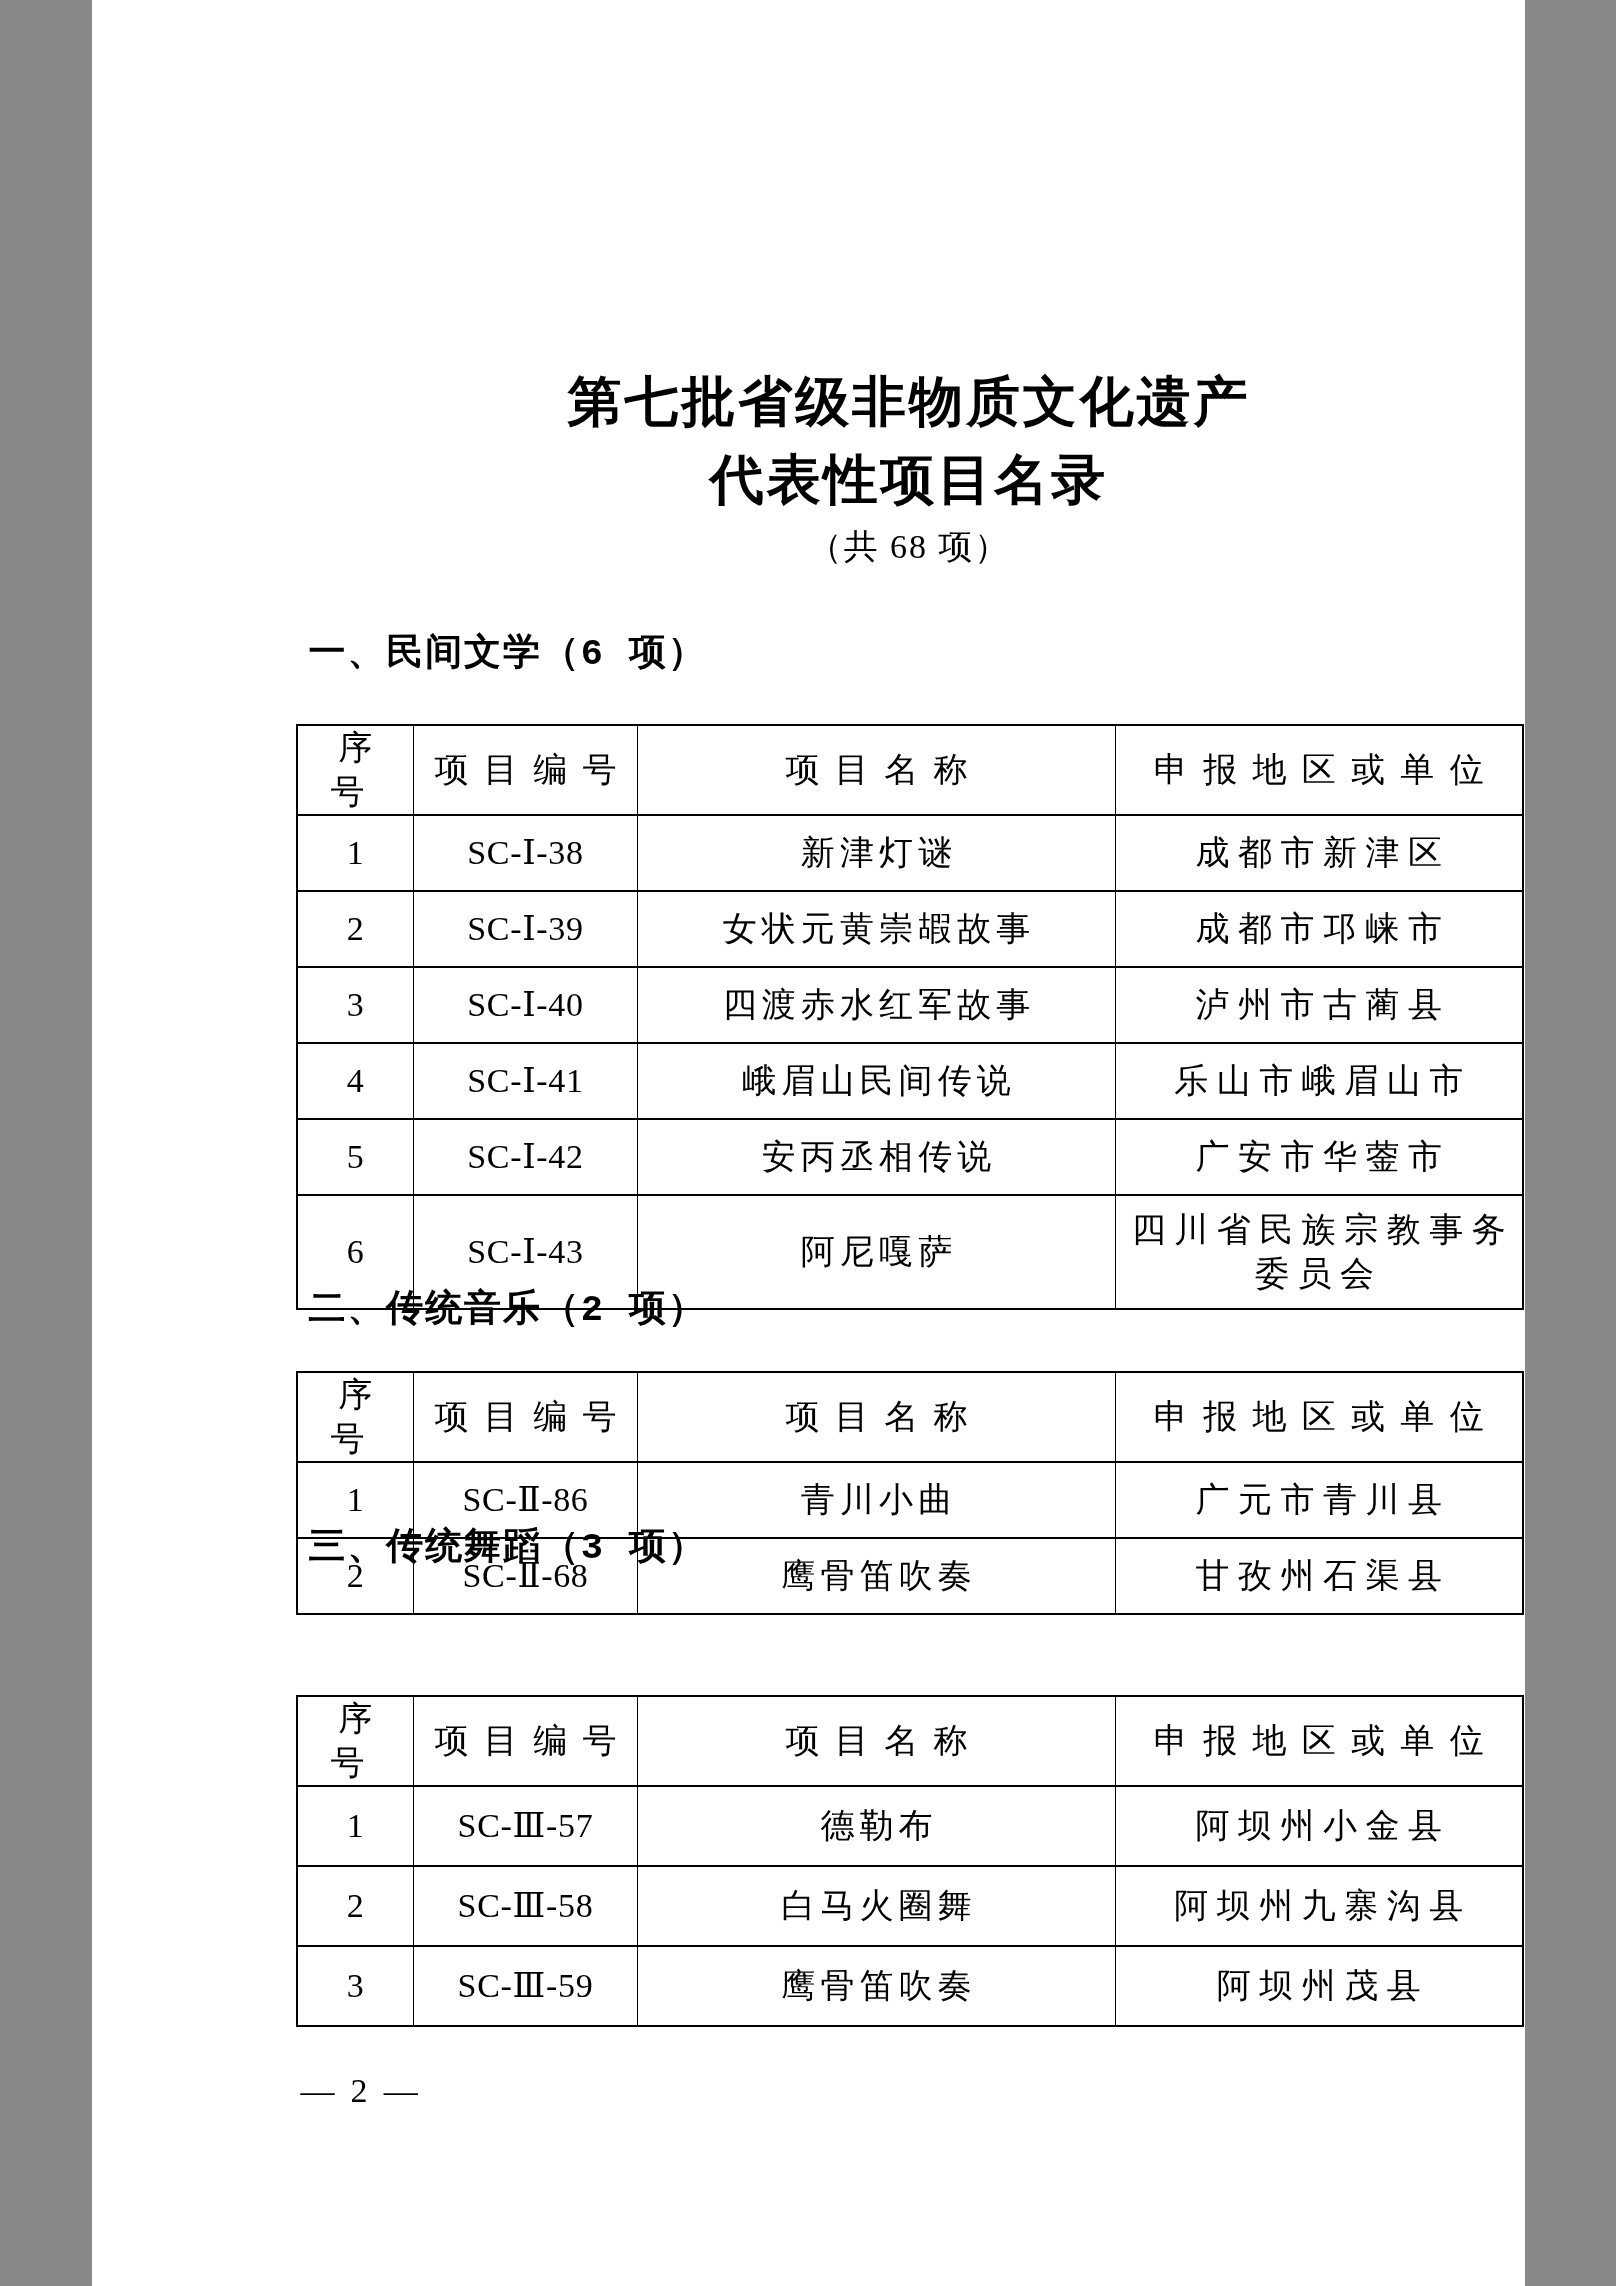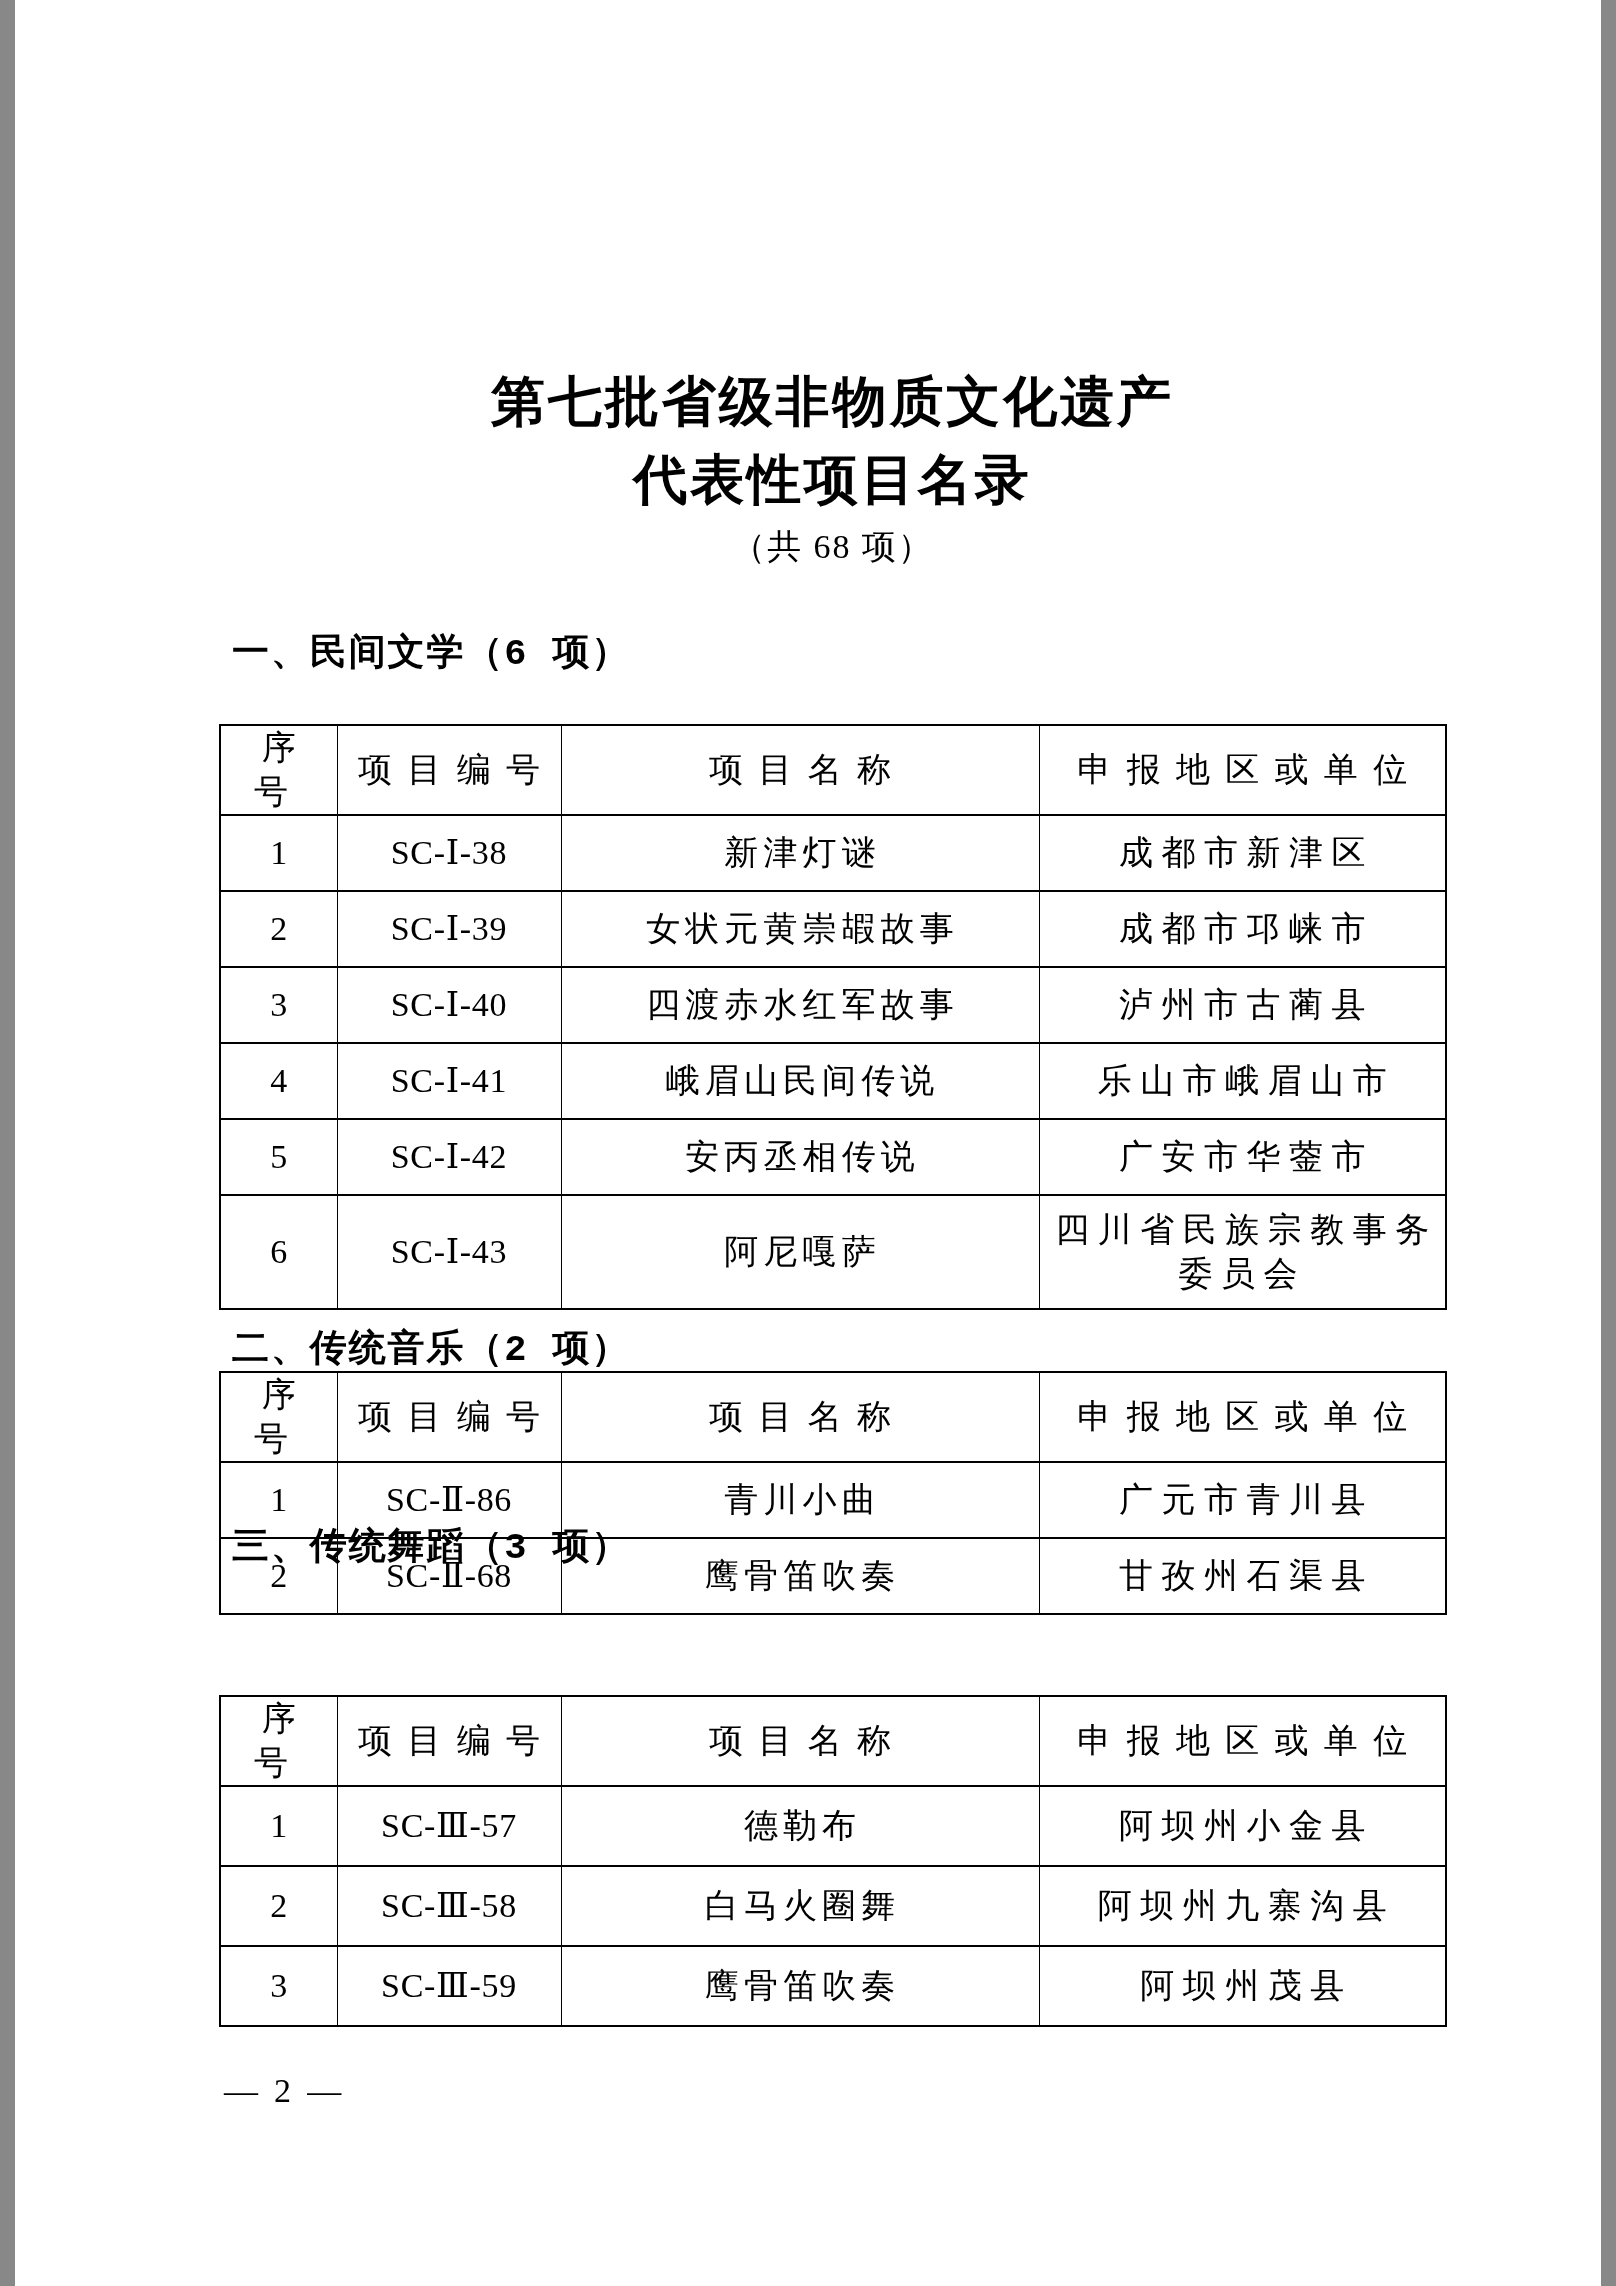--- a/index.html
+++ b/index.html
@@ -1,18 +1,18 @@
 <!DOCTYPE html>
 <html style="font-size:15px"><head>
 <meta charset="utf-8">
 <style>
   html,body{margin:0;padding:0;background:#888;}
   .page{
     position:relative;
-    width:1586px;height:2286px;
+    width:1433px;height:2286px;
     margin:0 auto;
     background:#ffffff;
     color:#000;
     font-family:"Liberation Serif","DejaVu Serif",serif;
     overflow:hidden;
   }
   .title-block{
     position:absolute;top:363px;left:204px;width:1227px;
     text-align:center;
   }
@@ -23,21 +23,21 @@
   .subtitle{
     margin-top:5px;font-size:34px;letter-spacing:1.9px;font-weight:400;
   }
   .section-heading{
     position:absolute;left:217px;width:1046px;
     font-family:Liberation Mono, monospace;
     font-size:37px;font-weight:700;letter-spacing:1.9px;line-height:42px;
     white-space:nowrap;
   }
   .s1{top:633px;}
-  .s2{top:1289px;margin-top:40px;}
+  .s2{top:1289px;}
   .s3{top:1527px;}
   table.t{
     position:absolute;left:204px;width:1227px;
     border-collapse:collapse;table-layout:fixed;
     background:#fff;
     margin-top:25px;
   }
   .t1{top:699px;}
   .t2{top:1346px;}
   .t3{top:1670px;}

